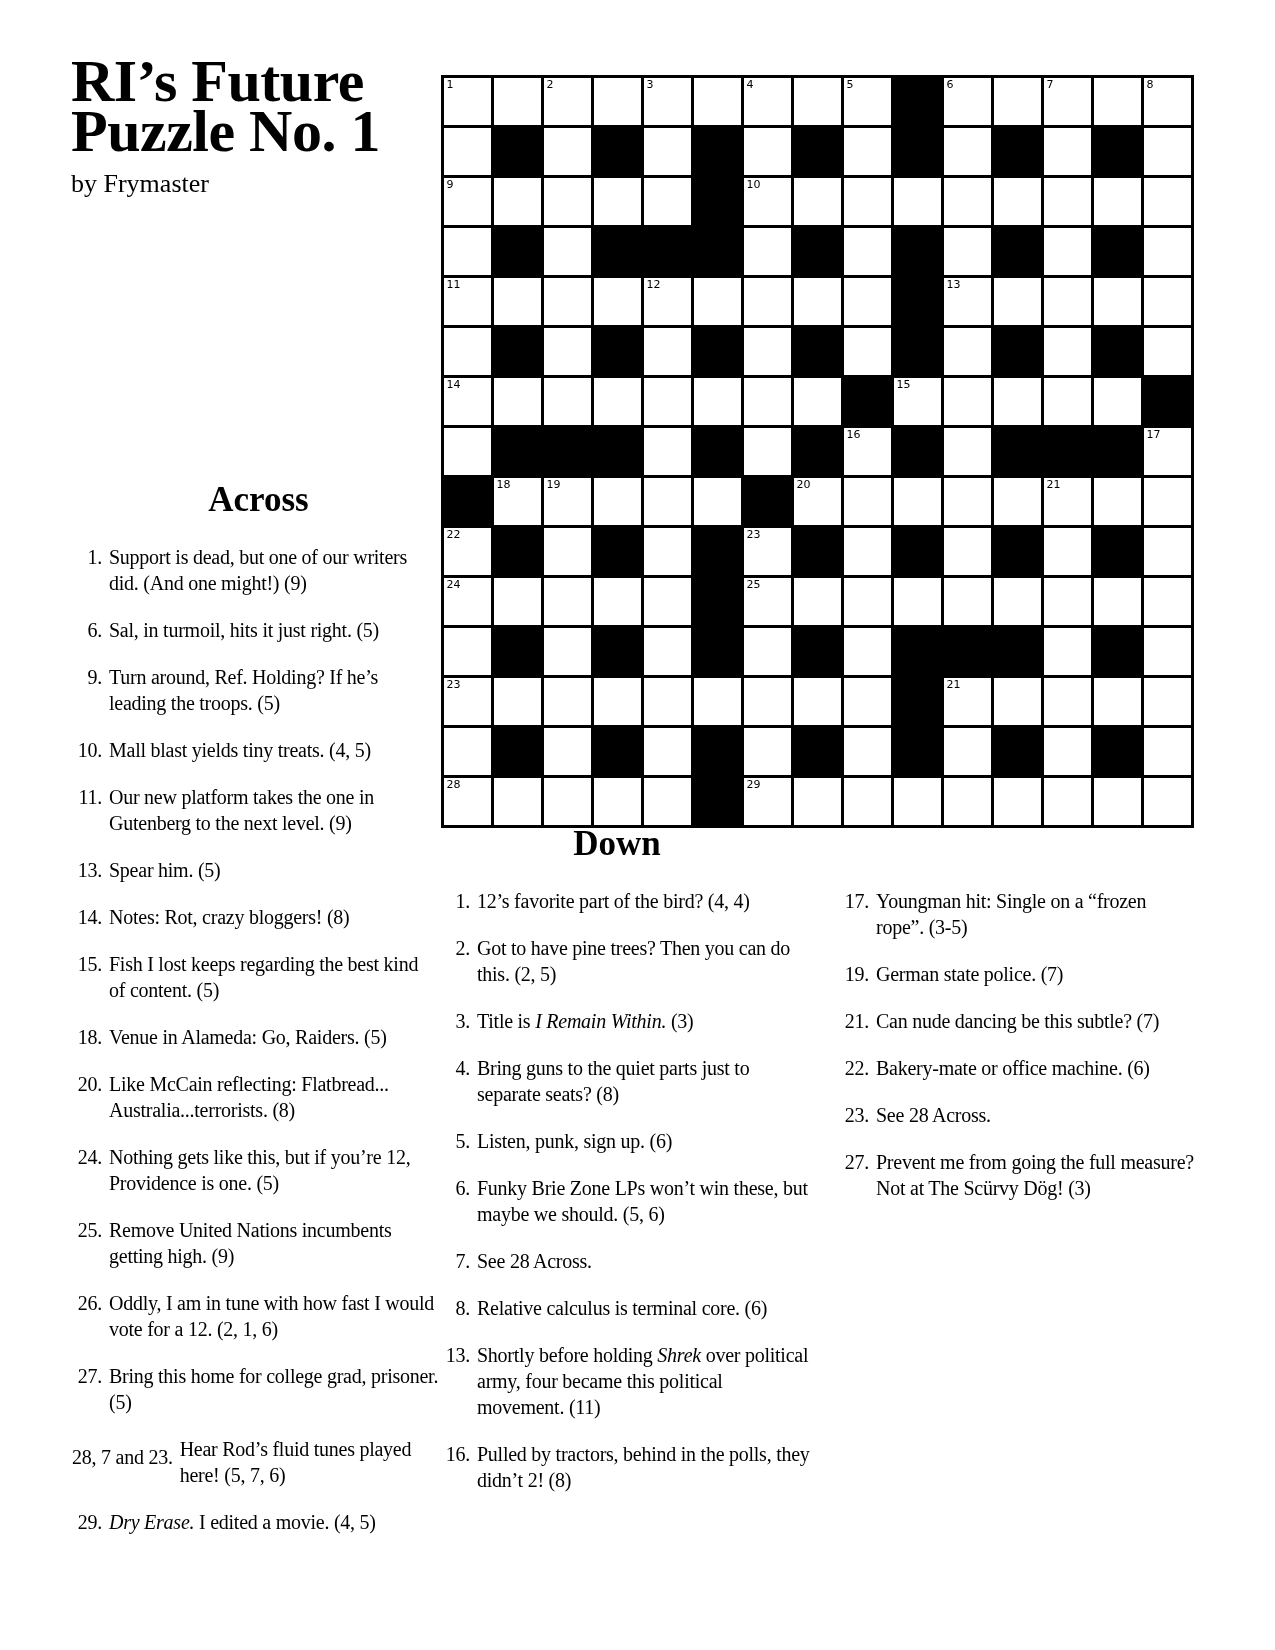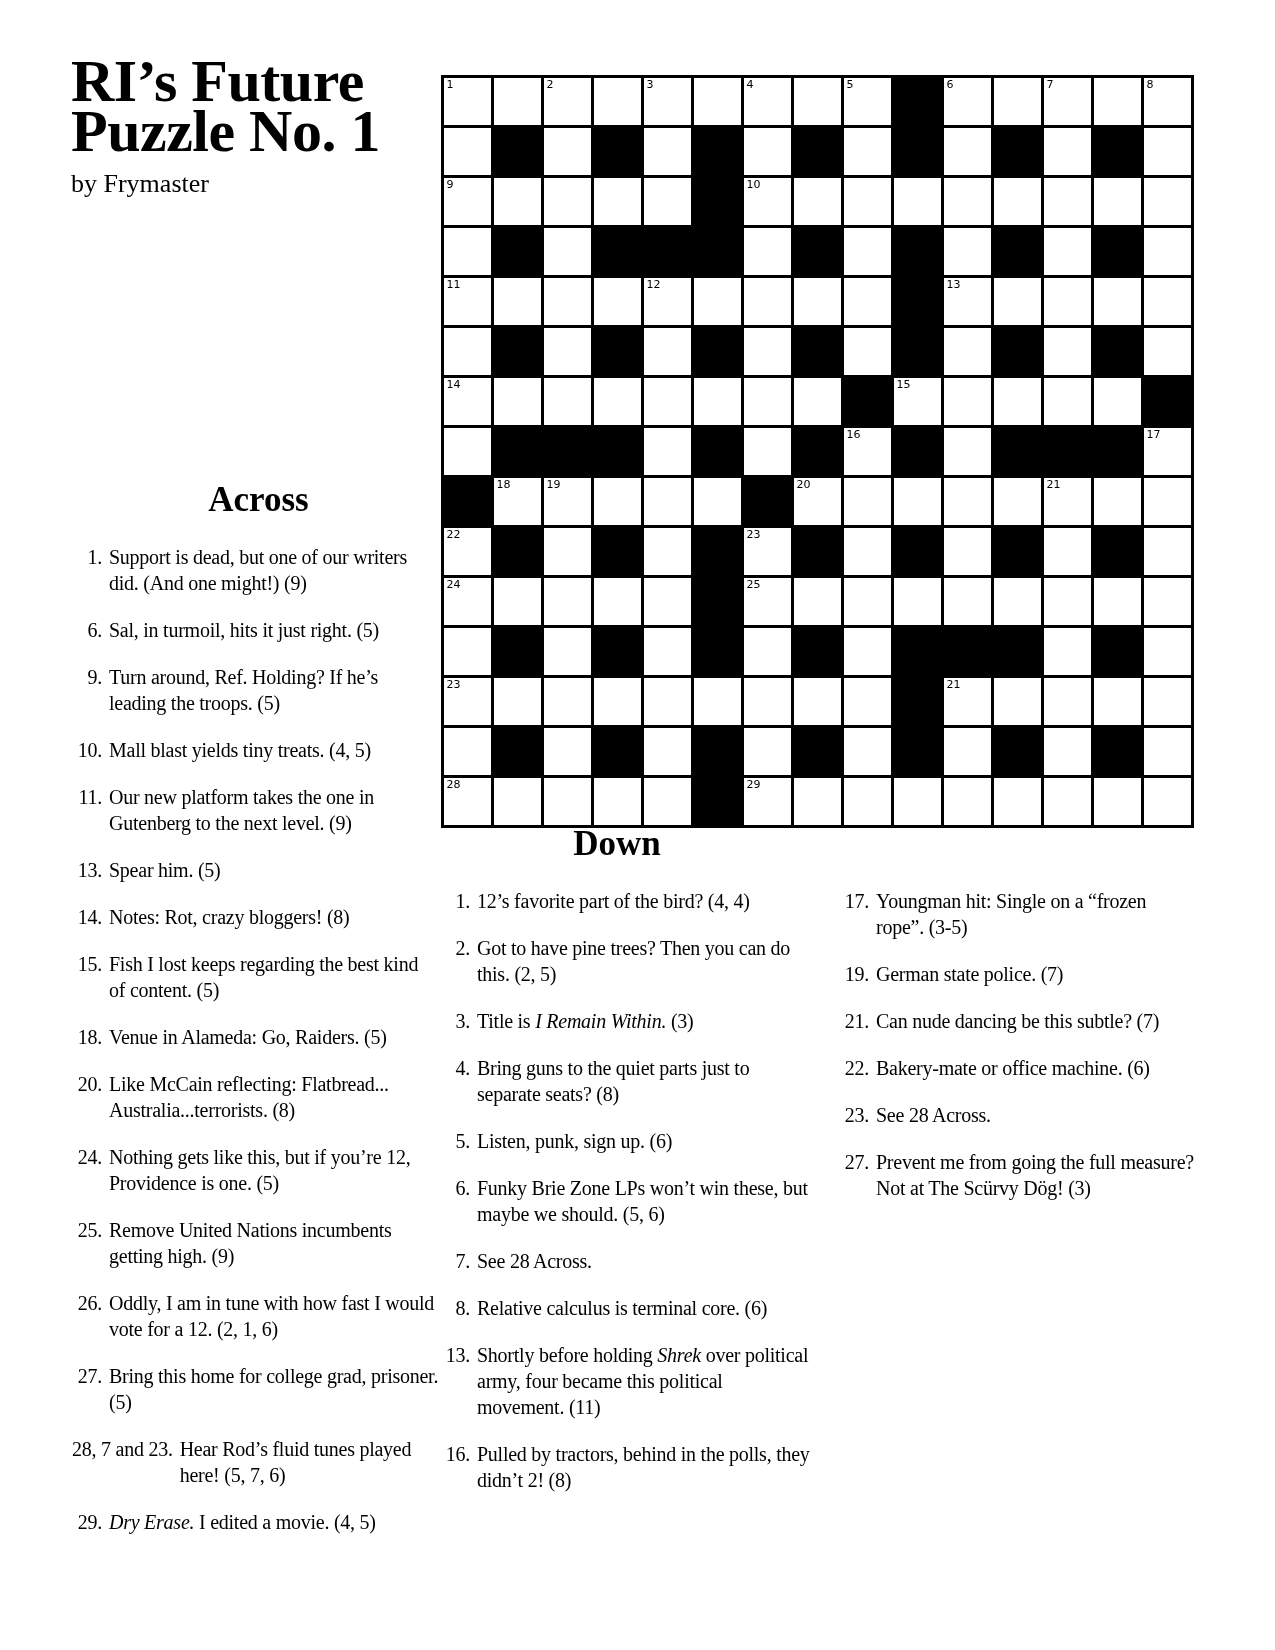--- a/index.html
+++ b/index.html
@@ -20,21 +20,21 @@
   .cell.black { background:#000; }
   .cnum { position:absolute; top:0px; left:3px; font-size:11px; line-height:13px;
           font-family:"DejaVu Sans", sans-serif; }
 
   
   h2.section-head { margin:0; font-size:35px; font-weight:bold; text-align:center; }
   ol.clues { list-style:none; margin:0; padding:0; }
   .clue { display:flex; font-size:20px; line-height:26px; letter-spacing:-0.25px; margin-bottom:21px; }
   .clue .num { flex:none; width:30px; text-align:right; white-space:nowrap; }
   .clue .txt { margin-left:7px; flex:1; }
-  .clue.wide .num { width:auto; }
+  .clue.wide .num { width:auto;margin-top:8px; }
   .clue em { font-style:italic; }
 
   .across-section { position:absolute; left:72px; top:442px; width:373px; }
   .across-section h2 { margin-bottom:24px;margin-top:38px; }
   .across-section .clue .txt { max-width:330px; }
 
   .down-head { position:absolute; left:437px; top:824px; width:360px; }
   .down-col1 { position:absolute; left:437px; top:888px; width:375px; }
   .down-col2 { position:absolute; left:836px; top:888px; width:362px; }
   .down-col1 .num, .down-col2 .num { width:33px; }

